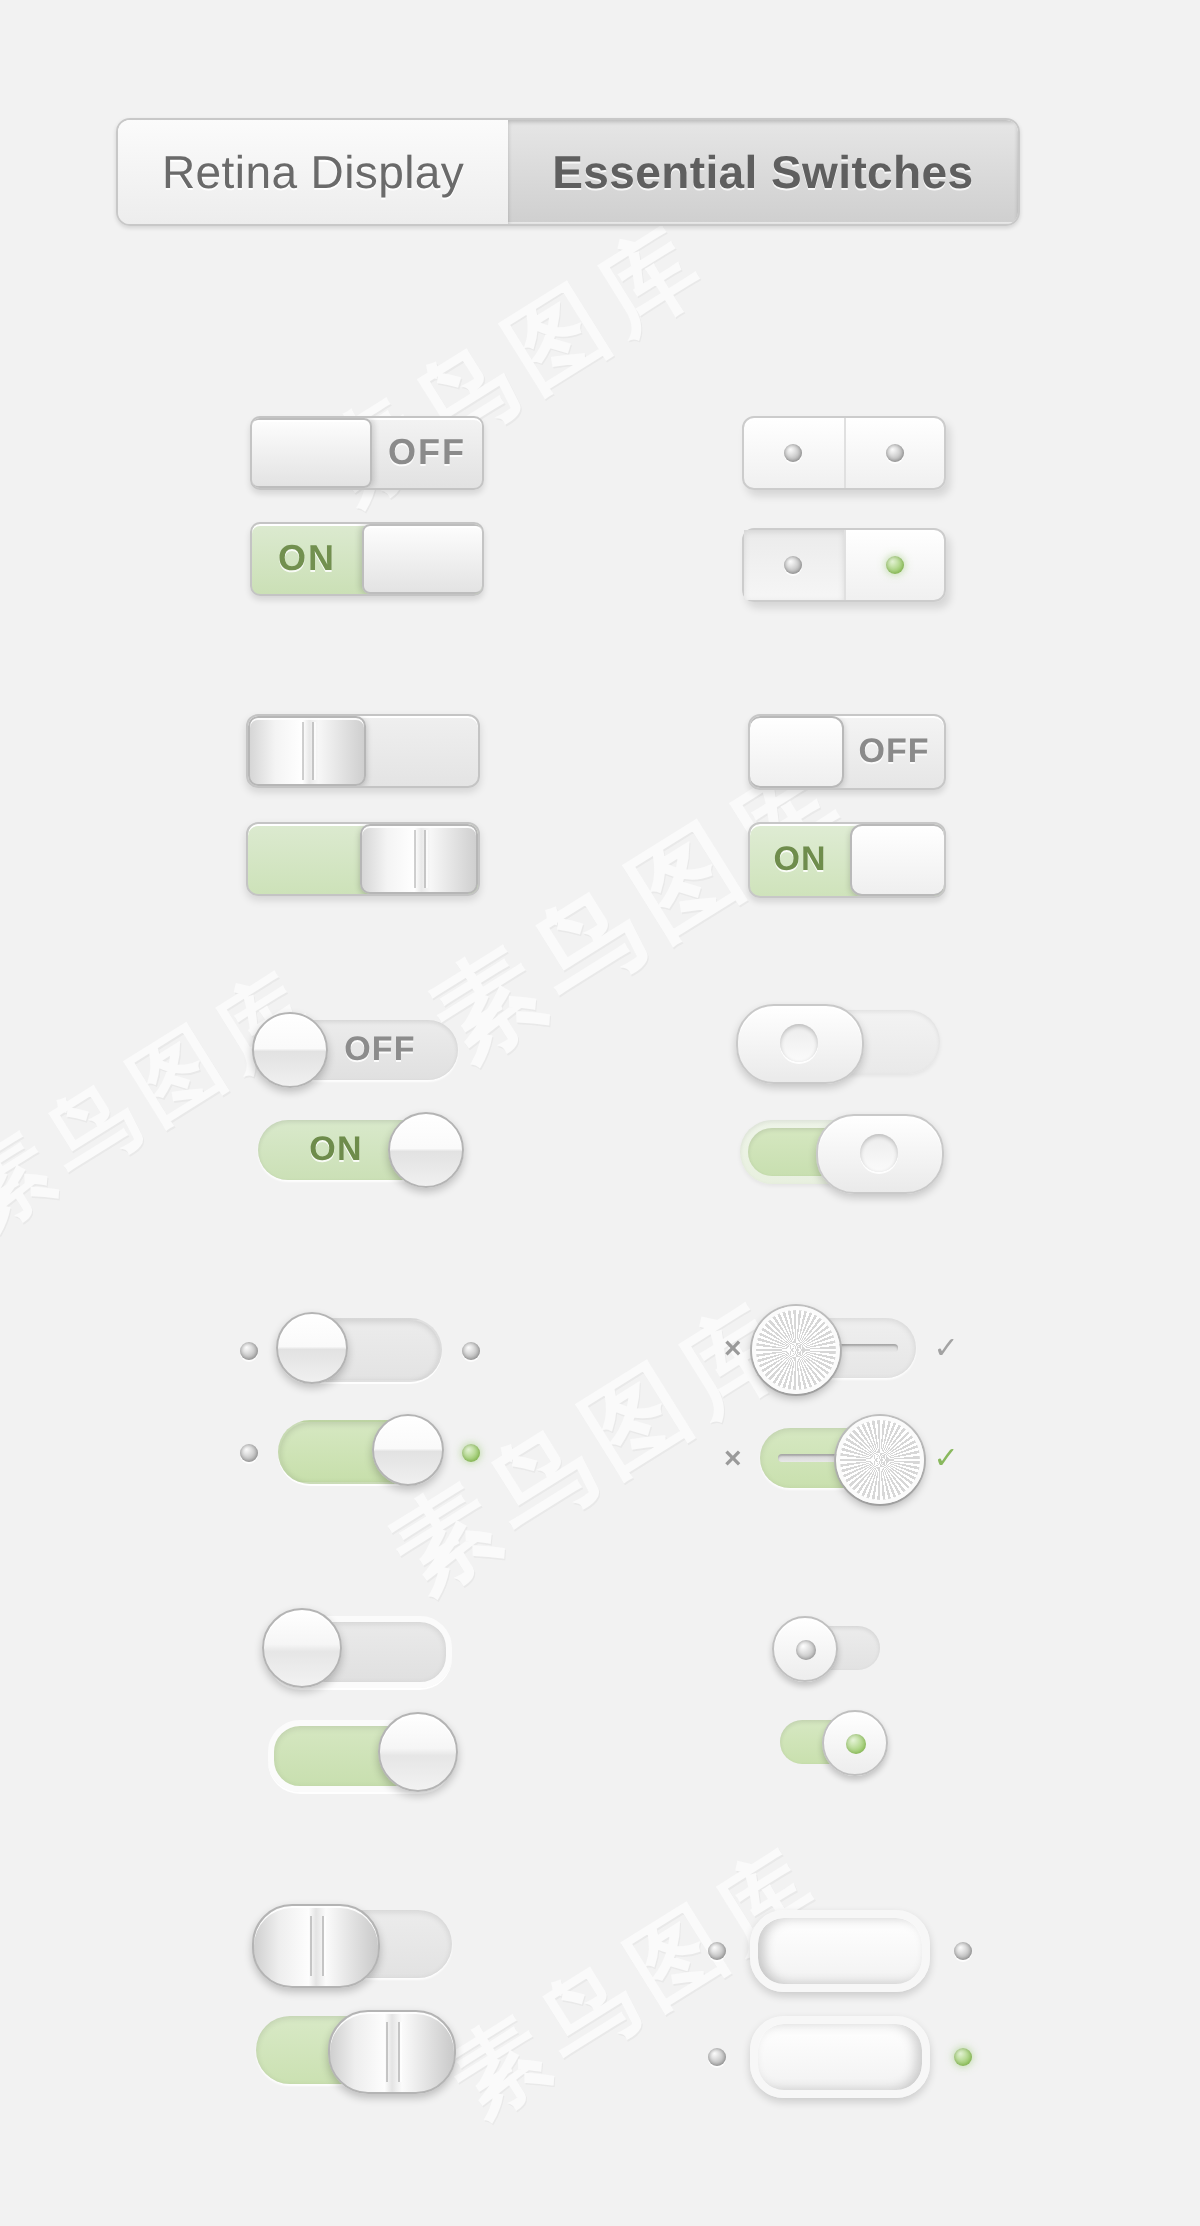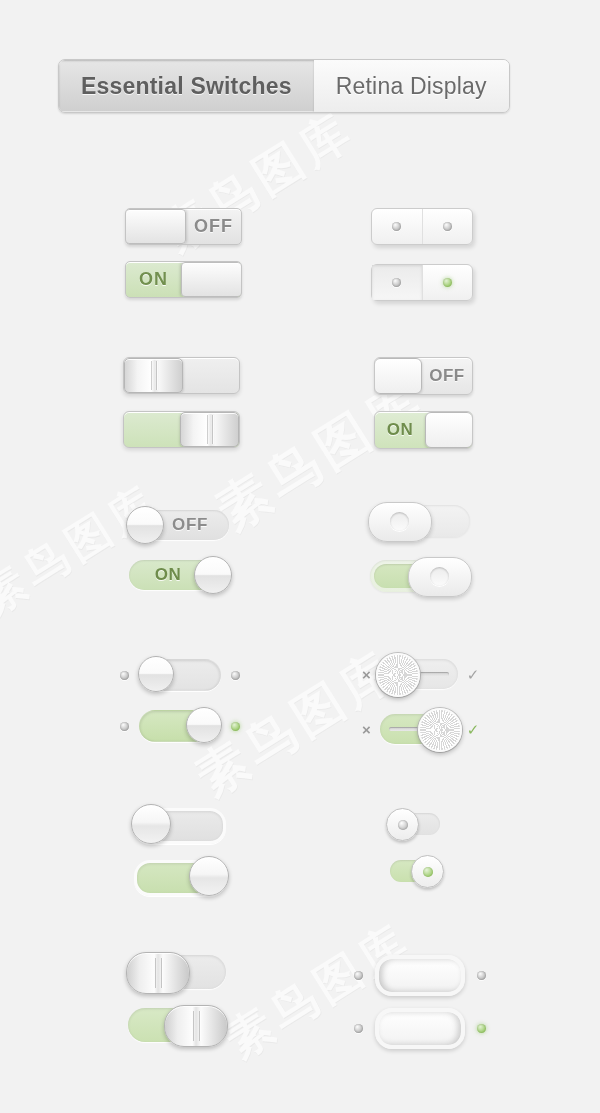--- a/index.html
+++ b/index.html
@@ -456,22 +456,22 @@
 <div class="watermark">
   <div class="wm-text wm-a">素鸟图库</div>
   <div class="wm-text wm-b">素鸟图库</div>
   <div class="wm-text wm-c">素鸟图库</div>
   <div class="wm-text wm-d">素鸟图库</div>
   <div class="wm-text wm-e">素鸟图库</div>
 </div>
 
 <div class="header-wrap">
   <div class="segmented">
+    <div class="seg-item inactive">Retina Display</div>
     <div class="seg-item active">Essential Switches</div>
-    <div class="seg-item inactive">Retina Display</div>
   </div>
 </div>
 
 <div class="grid">
 
   <div class="cell" style="left:125px; top:208px;">
     <div class="sw s1 off">
       <div class="knob"></div>
       <div class="lbl">OFF</div>
     </div>

